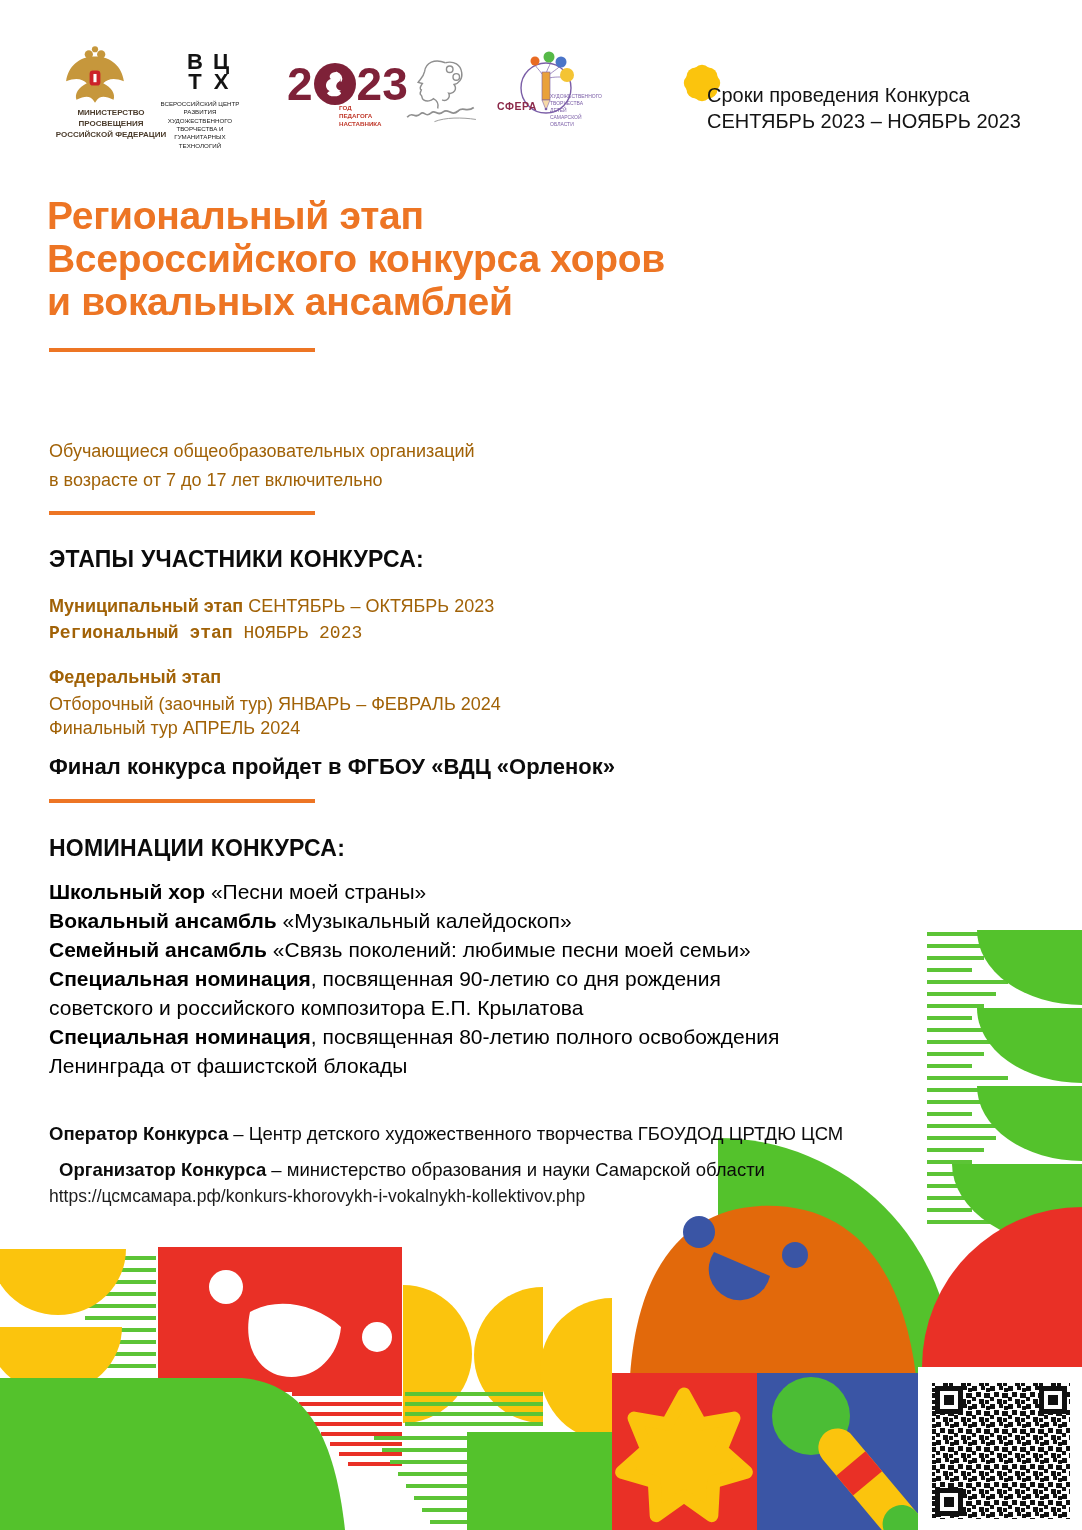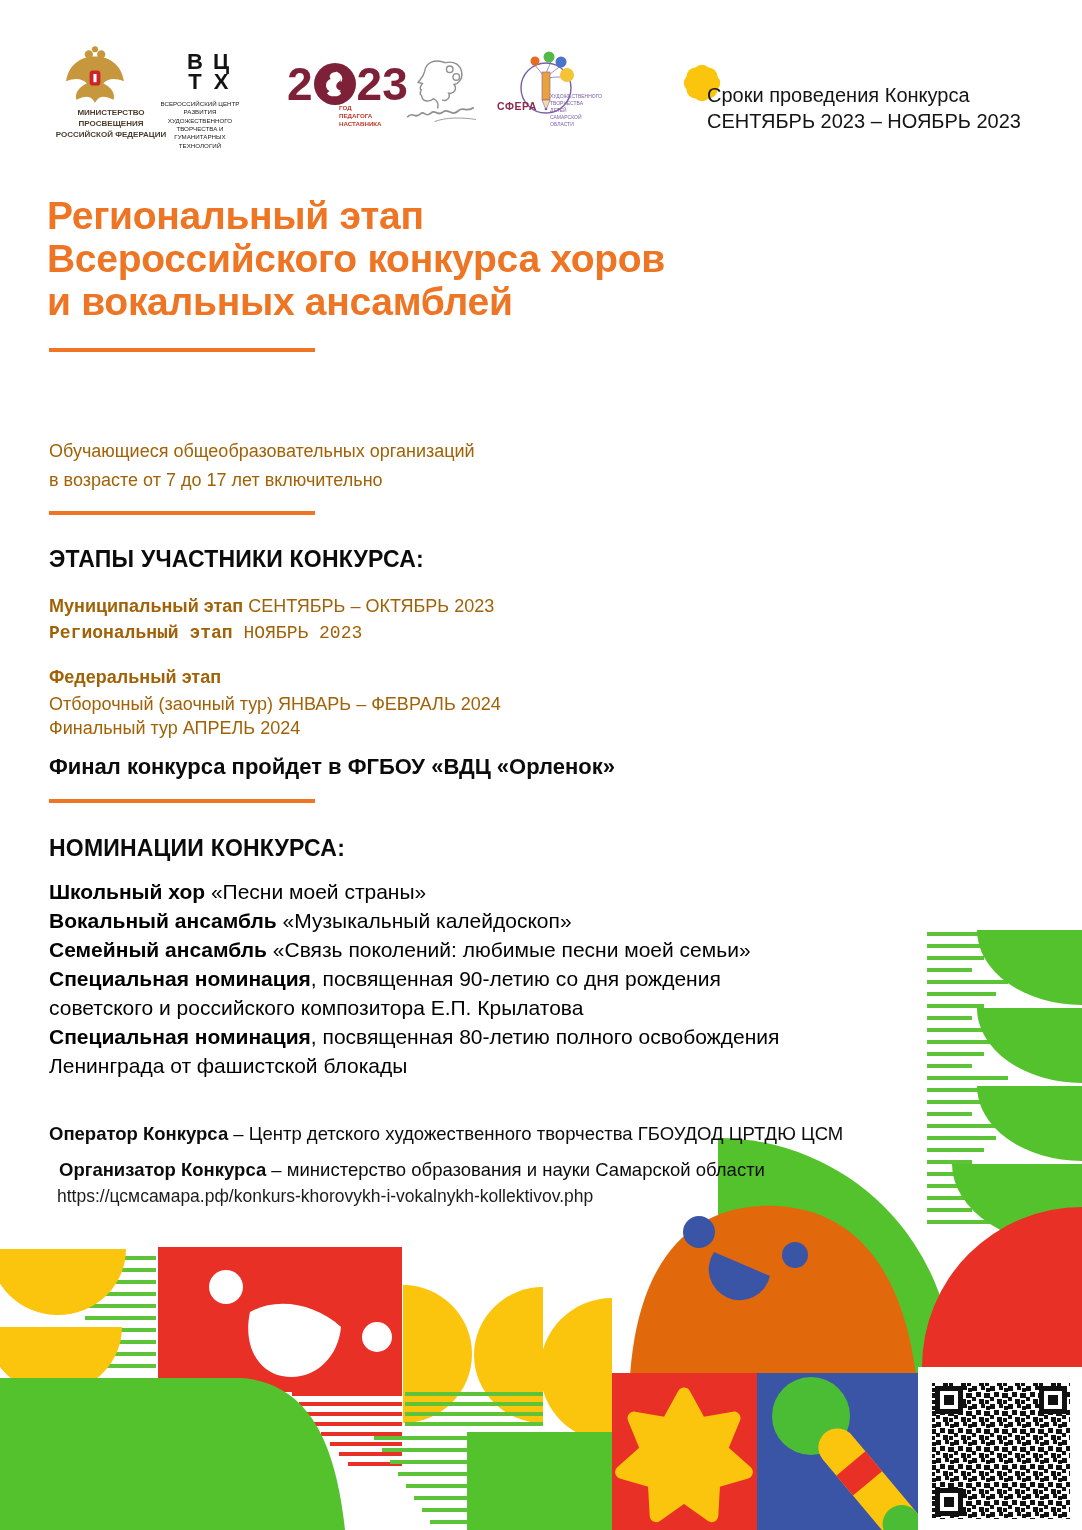--- a/index.html
+++ b/index.html
@@ -12,21 +12,21 @@
   .title span{display:block;}
   .rule{position:absolute;left:49px;width:266px;height:4px;background:#ED7524;z-index:2;}
   .h-section{left:49px;font-size:23px;font-weight:bold;letter-spacing:0.2px;color:#0b0b0b;}
   .body-line{left:49px;font-size:18px;color:#a16207;white-space:nowrap;}
   .body-line b{font-weight:bold;}
   .note{left:49px;font-size:22px;font-weight:bold;color:#0b0b0b;}
   .nomlist{left:49px;top:877px;width:780px;font-size:21px;line-height:29px;color:#000000;}
   .nomlist p{margin:0;}
   .org-line{left:49px;font-size:18.5px;color:#0b0b0b;white-space:nowrap;}
   .info-label{left:49px;font-size:18.5px;font-weight:bold;color:#0b0b0b;}
-  .url{left:57px;font-size:17.5px;color:#1c1c1c;text-decoration:none;}
+  .url{left:49px;font-size:17.5px;color:#1c1c1c;text-decoration:none;}
   .badge-line{font-size:20px;color:#141414;white-space:nowrap;}
   .cap{color:#4A3B2B;text-align:center;white-space:pre-line;}
   .vcht-grid{display:grid;grid-template-columns:26px 26px;font-weight:bold;
              font-size:22px;line-height:20px;color:#131313;text-align:center;}
   .y23{display:flex;align-items:flex-end;color:#7E2138;font-weight:600;}
   .y23 .d{font-size:46px;line-height:44px;}
   .y23 .ring{width:42px;height:42px;border-radius:50%;background:#7E2138;margin:0 1px 1px 1px;
              display:flex;align-items:center;justify-content:center;}
 </style>
 </head>

